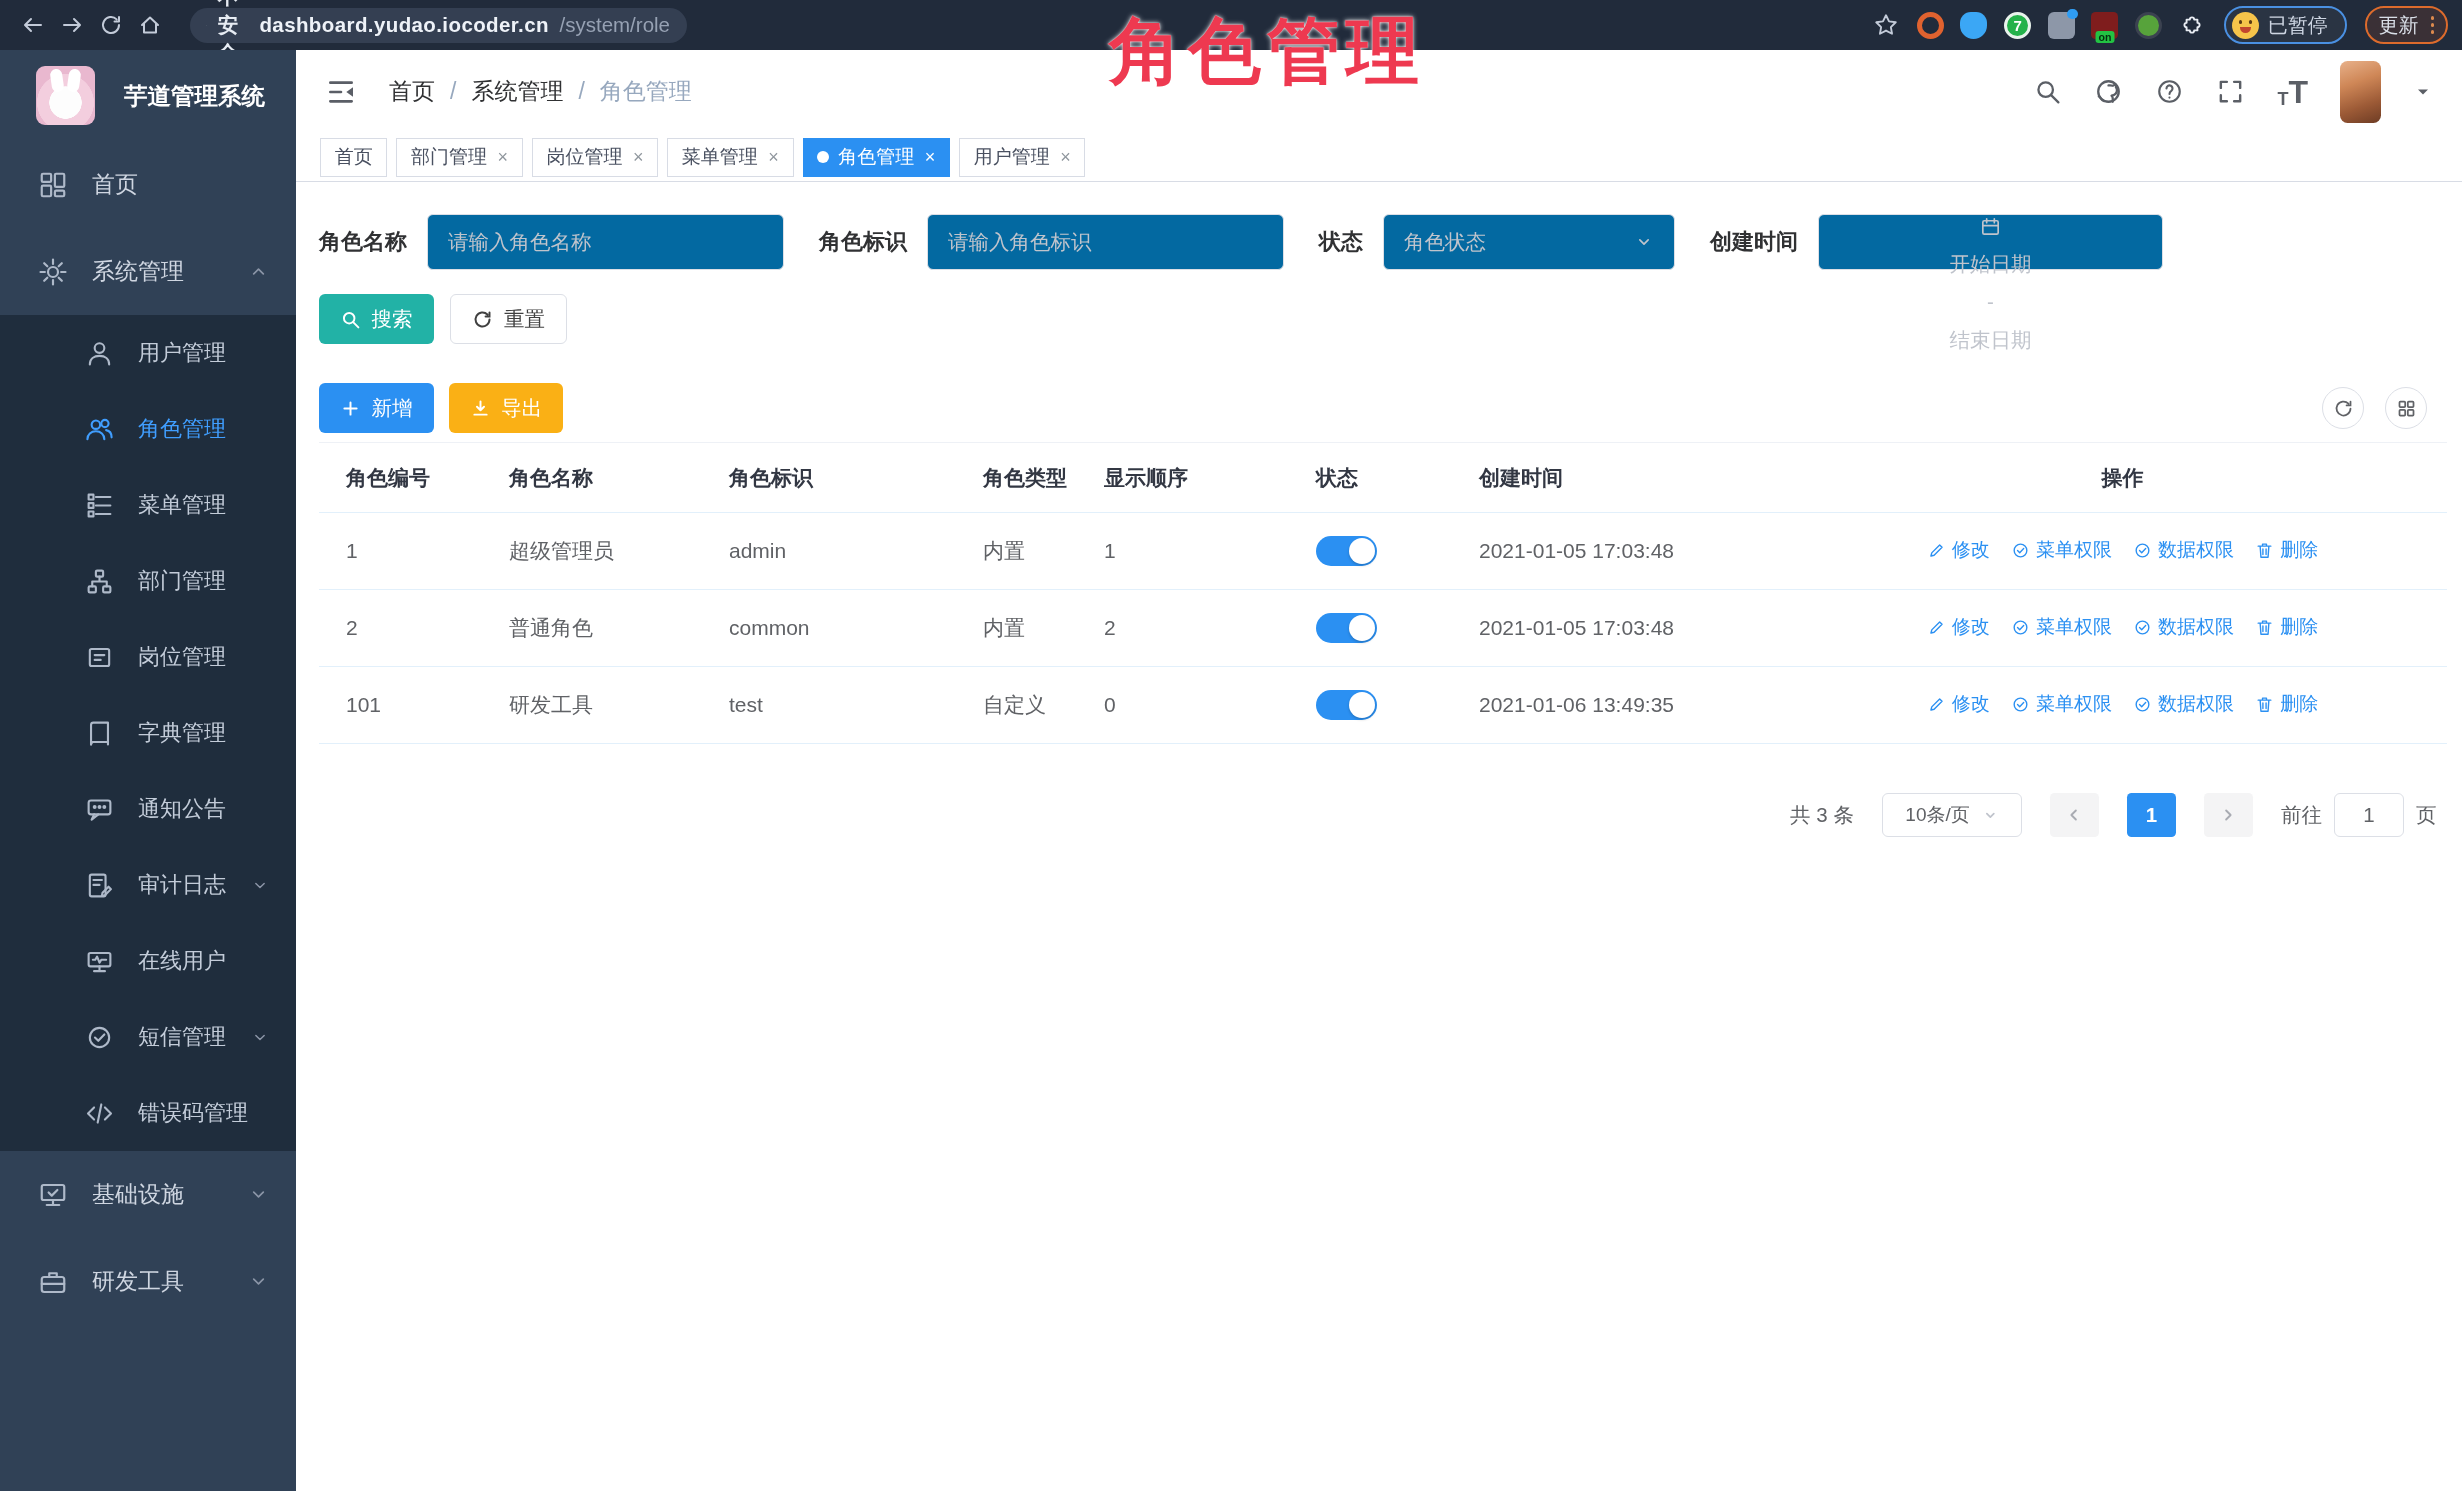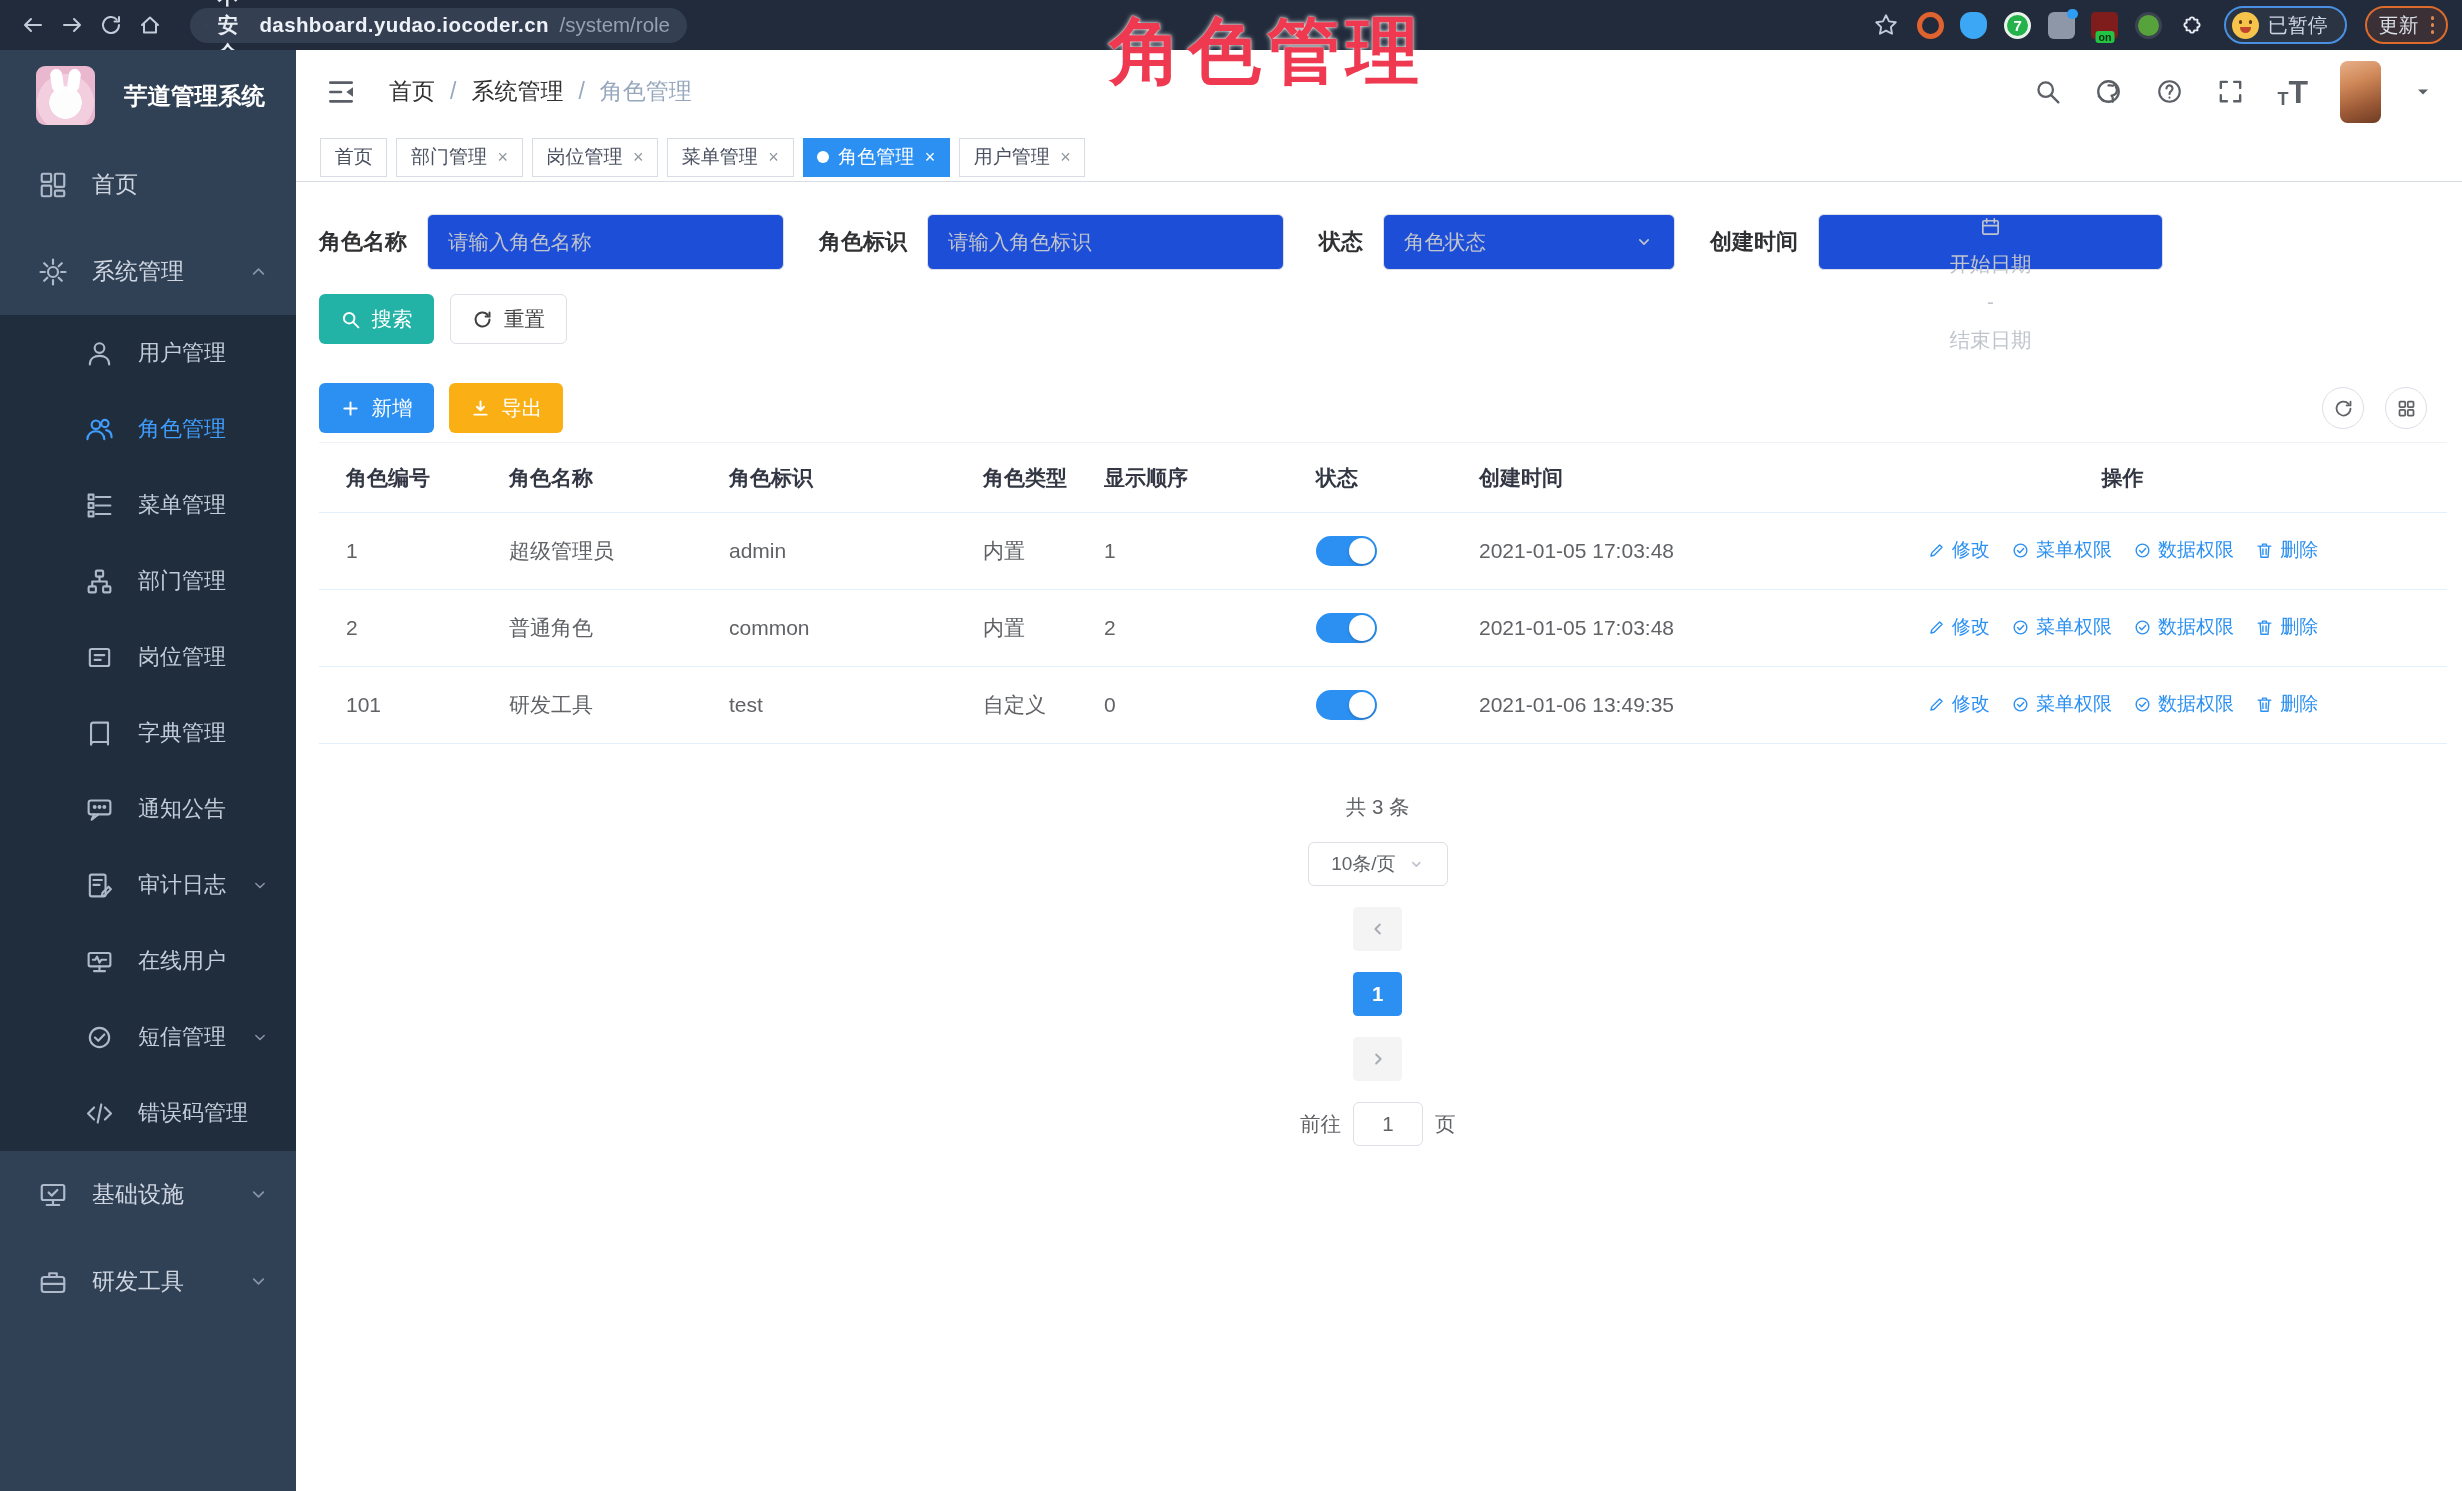--- a/index.html
+++ b/index.html
@@ -95,21 +95,21 @@
   .tag .dot{width:12px;height:12px;border-radius:50%;background:#fff;}
   .tag .tag-close{font-size:18px;color:#90979e;margin-left:1.5px;}
   .tag.active{background:#2b90f2;border-color:#2b90f2;color:#fff;}
   .tag.active .tag-close{color:#fff;}
 
   
   .content{flex:1;padding:32px 15px 0 23px;position:relative;}
   .filter-row{display:flex;align-items:center;margin-bottom:24px;}
   .f-label{font-size:22px;font-weight:700;color:#303133;margin-right:20px;white-space:nowrap;}
   .f-gap{margin-left:35px;}
-  .f-input{height:56px;border:1.5px solid #dcdfe6;border-radius:6px;background:#1d4ed8;display:flex;align-items:center;
+  .f-input{height:56px;border:1.5px solid #dcdfe6;border-radius:6px;background:#0369a1;display:flex;align-items:center;
     padding:0 20px;font-size:20.5px;color:#606266;gap:12px;}
   .ph{color:#c0c4cc;}
   .w-name{width:357px;} .w-key{width:357px;} .w-status{width:292px;} .w-date{width:345px;flex-direction:column;}
   .sel-caret{margin-left:auto;width:20px;height:20px;color:#c0c4cc;}
   .cal-ico{width:23px;height:23px;color:#c0c4cc;flex-shrink:0;}
   .range-sep{color:#c0c4cc;margin:0 20px;}
   .date-ph{flex:1;text-align:center;}
 
   .btn-row{display:flex;align-items:center;gap:16.7px;margin-bottom:39px;}
   .btn{height:50px;border-radius:6px;display:inline-flex;align-items:center;gap:10.6px;font-size:20.5px;
@@ -133,22 +133,22 @@
   .role-table td{padding:23px 0;border-bottom:1.5px solid #e2f0fb;}
   .role-table th:first-child,.role-table td:first-child{padding-left:27px;}
   .th-center{text-align:center !important;}
   .td-actions{text-align:center;white-space:nowrap;}
   .status-toggle{width:61px;height:30px;border-radius:15px;background:#2b90f2;display:inline-block;position:relative;cursor:pointer;vertical-align:middle;}
   .status-toggle .knob{position:absolute;top:2.3px;right:2.3px;width:26px;height:26px;border-radius:50%;background:#fff;
     box-shadow:0 1.5px 3px rgba(0,0,0,.2);}
   .action-link{color:#2b90f2;font-size:19px;text-decoration:none;display:inline-flex;align-items:center;gap:6px;margin:0 10.6px;cursor:pointer;}
   .action-link .ico{width:19px;height:19px;}
 
-  .page-row{display:flex;align-items:center;justify-content:flex-end;gap:21px;margin-top:49px;padding-right:10.6px;
-    font-size:20.5px;color:#606266;flex-direction:column;}
+  .page-row{display:flex;align-items:center;justify-content:flex-end;gap:28px;margin-top:49px;padding-right:10.6px;
+    font-size:20.5px;color:#606266;}
   .size-select{width:140px;height:44px;border:1.5px solid #dcdfe6;border-radius:6px;display:flex;align-items:center;
     justify-content:center;gap:12px;font-size:19px;color:#606266;cursor:pointer;}
   .size-select .ico{width:16.7px;height:16.7px;color:#c0c4cc;}
   .pg-btn{width:49px;height:44px;border-radius:4.6px;background:#f4f4f5;color:#a8abb2;display:inline-flex;
     align-items:center;justify-content:center;cursor:pointer;}
   .pg-btn .ico{width:18px;height:18px;}
   .pg-num{width:49px;height:44px;border-radius:4.6px;display:inline-flex;align-items:center;justify-content:center;
     font-weight:700;cursor:pointer;}
   .pg-num.active{background:#2b90f2;color:#fff;}
   .goto-wrap{display:flex;align-items:center;gap:12px;}

